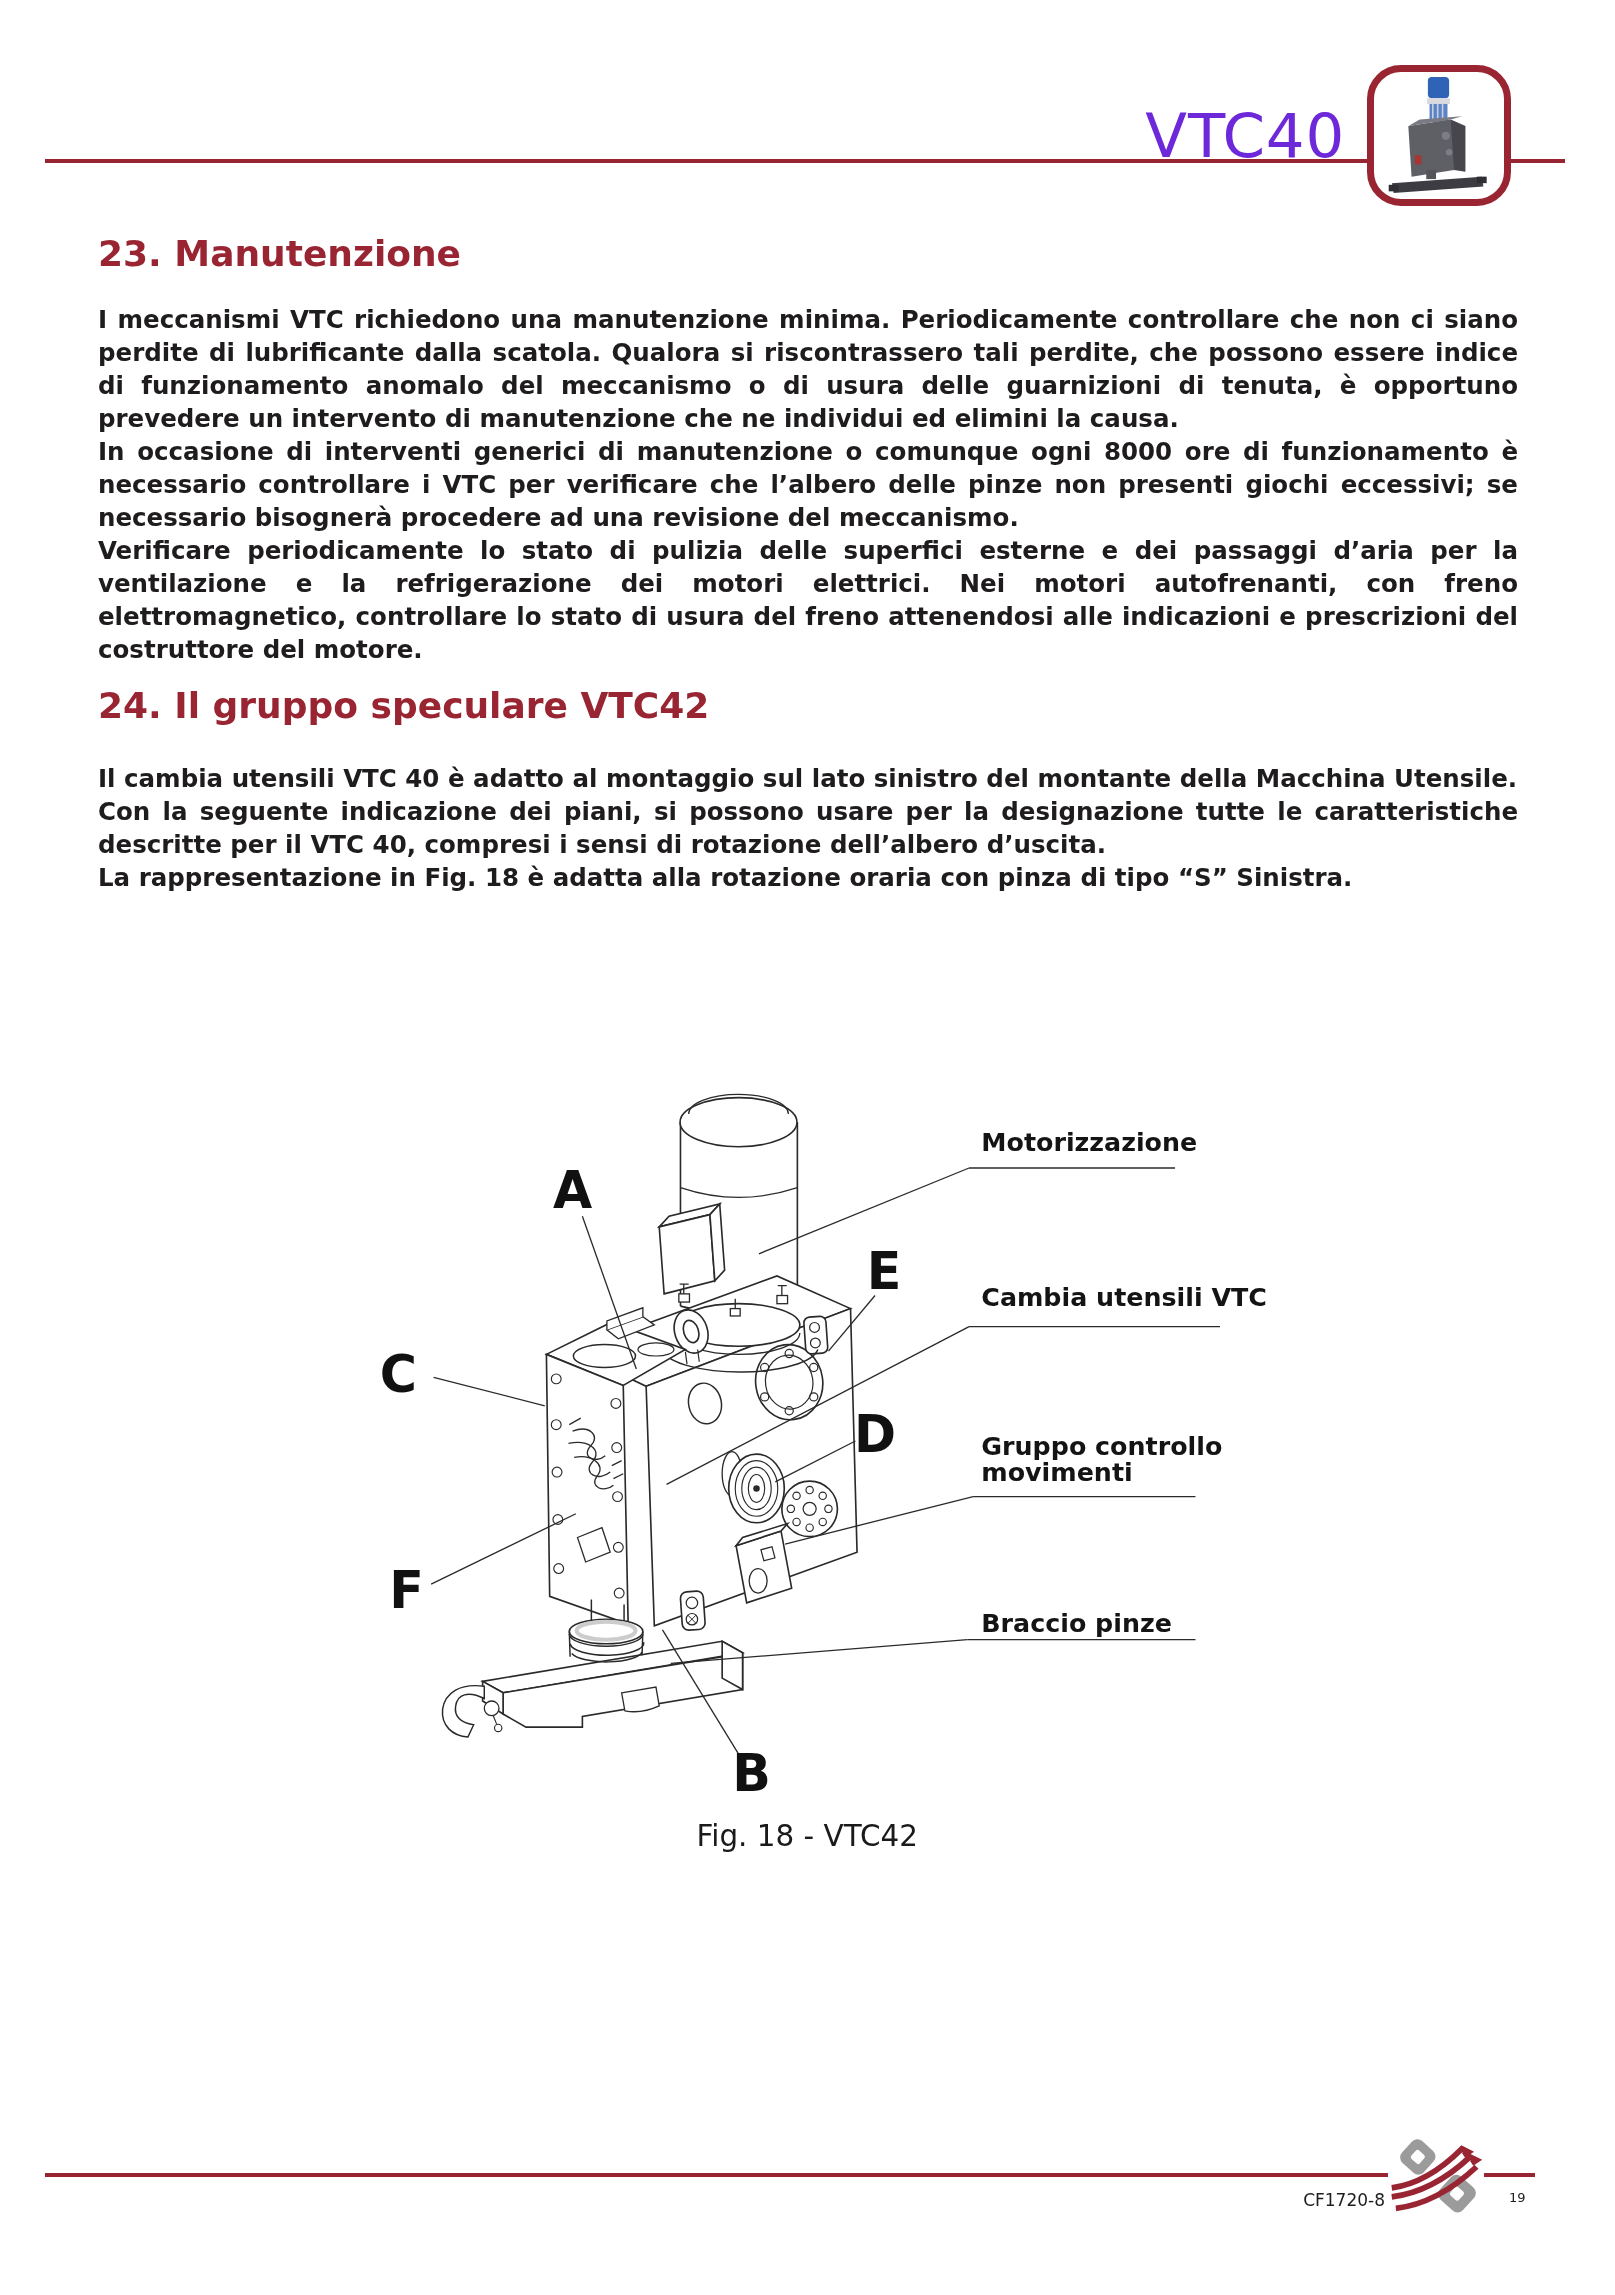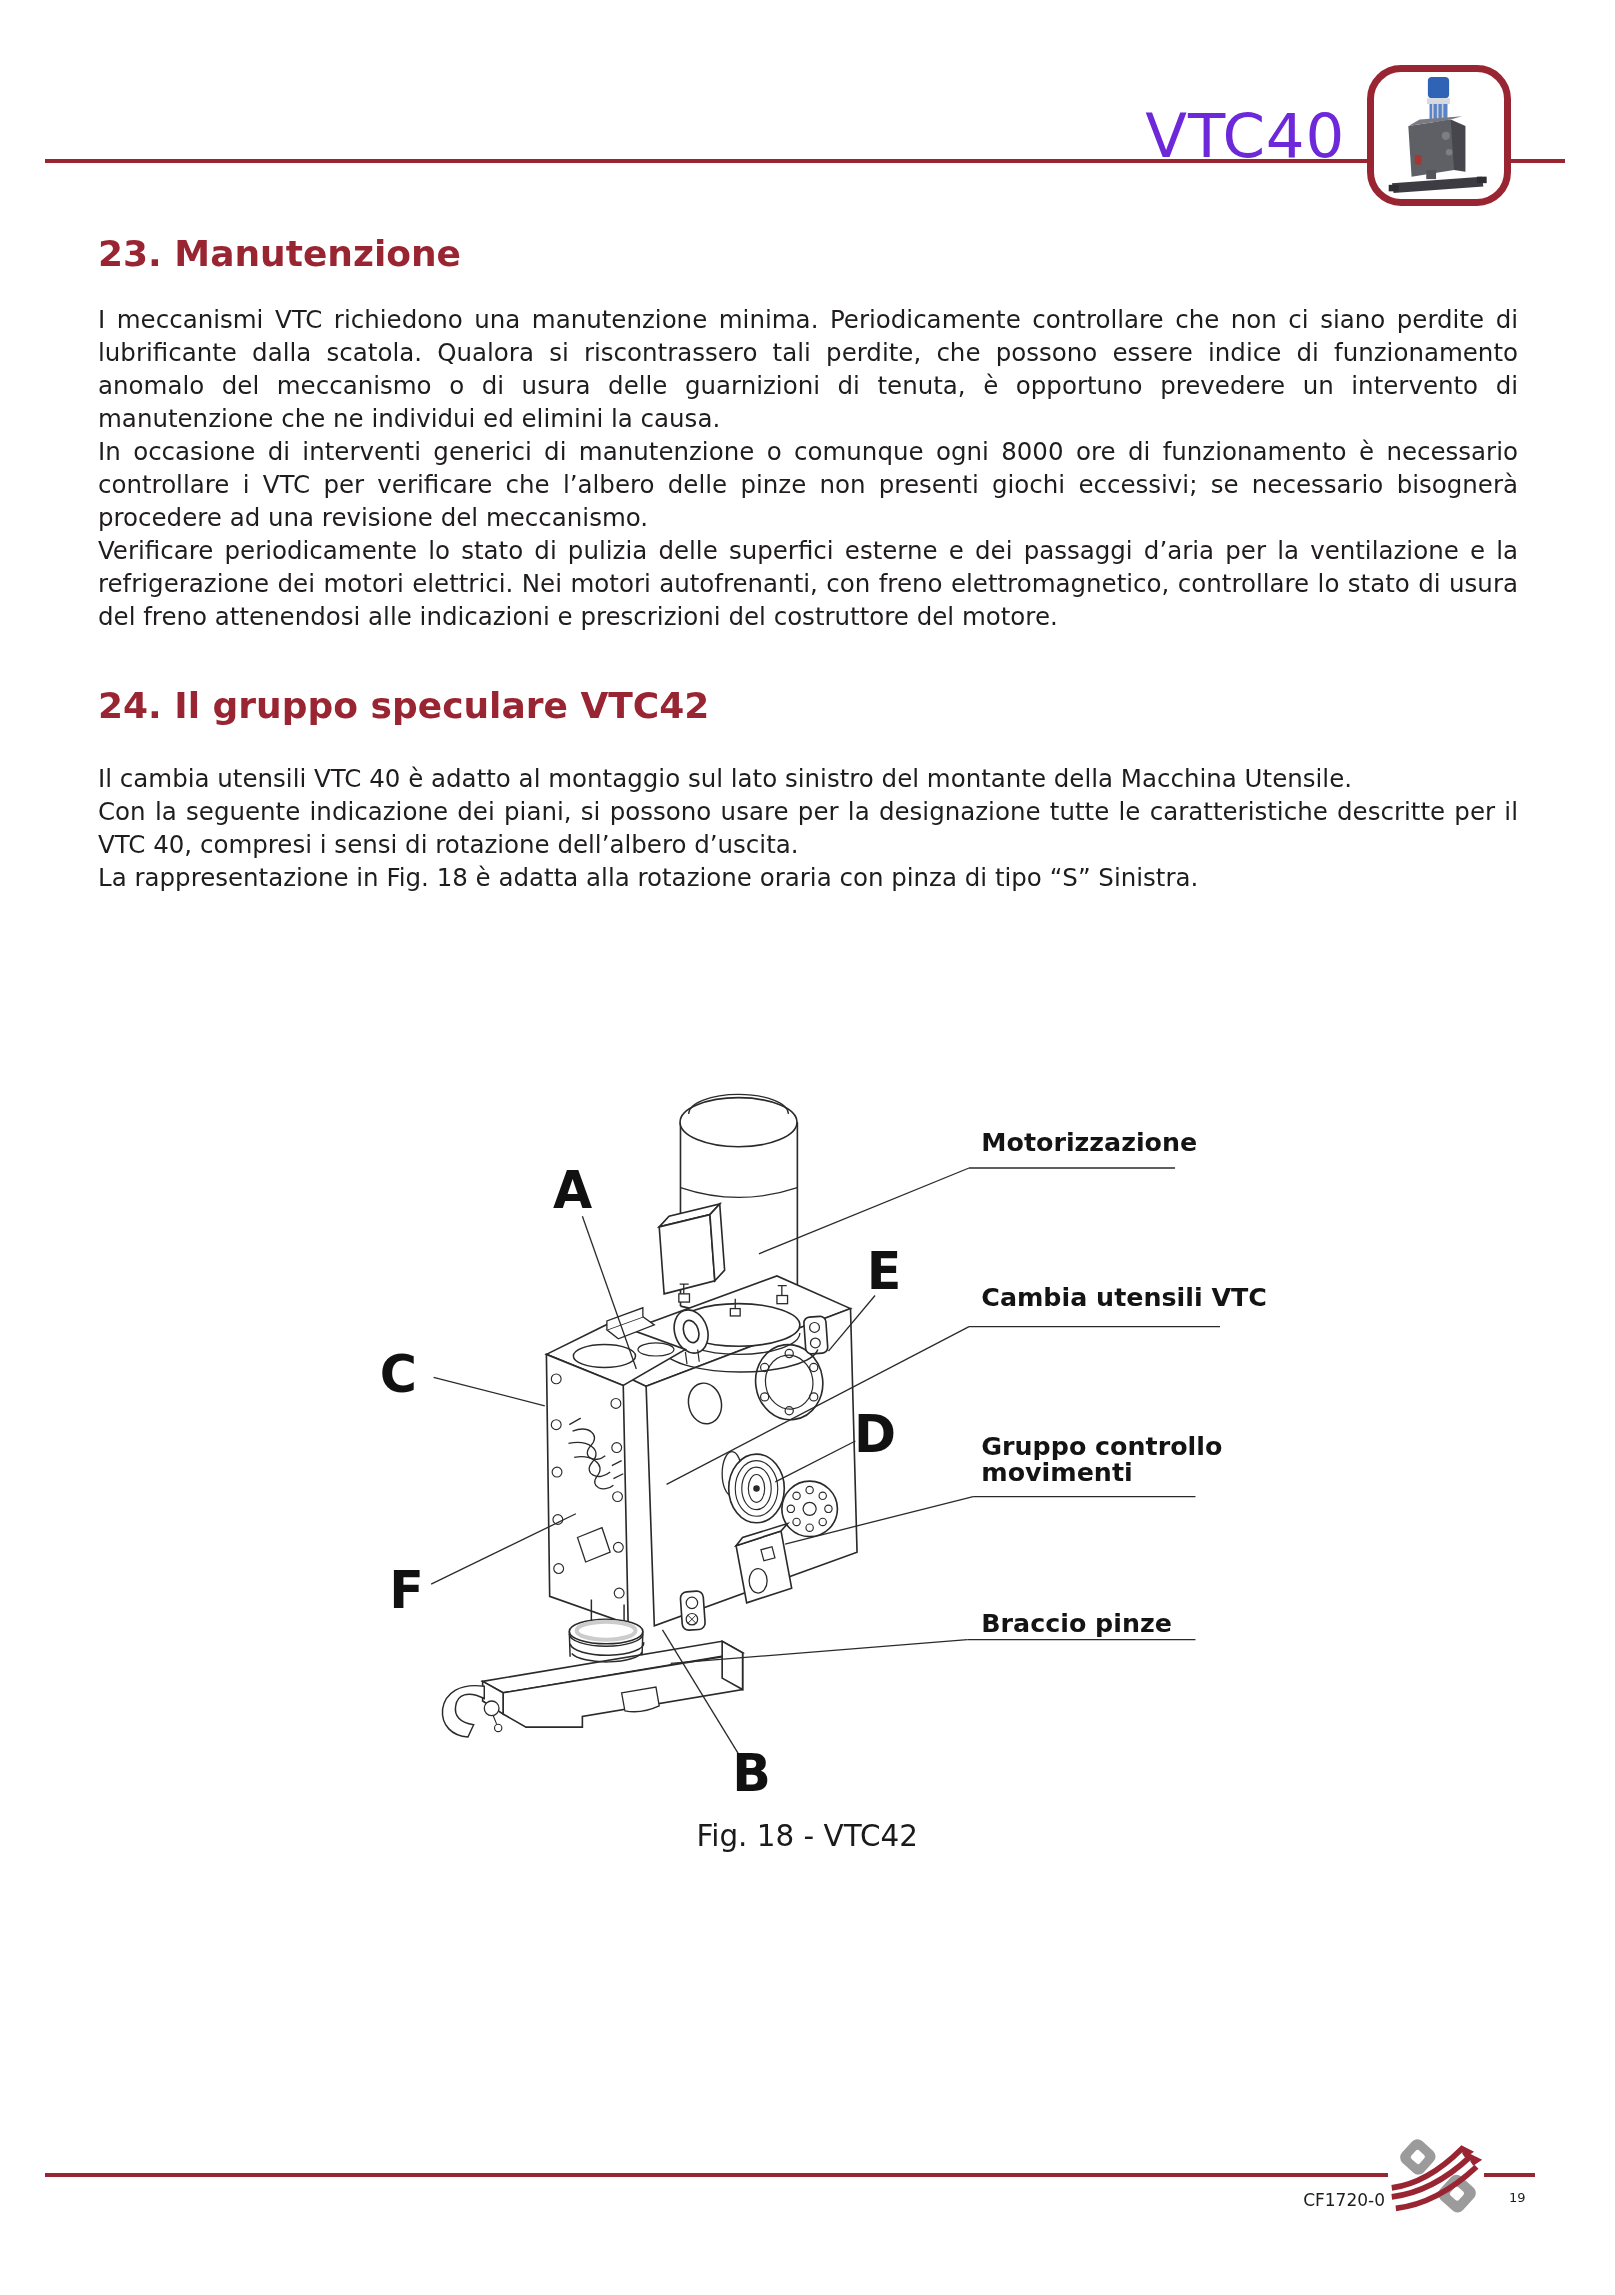--- a/index.html
+++ b/index.html
@@ -21,21 +21,21 @@
   
   .sec-heading{
     position:absolute;left:98px;font-size:36px;font-weight:bold;color:#9a2532;
     line-height:1.1;
   }
   
   .body-block{
     position:absolute;left:98px;width:1420px;font-size:24.5px;line-height:33px;
     color:#1f1c1d;
   }
-  .body-block p{margin:0;text-align:justify;}
+  .body-block p{margin:0;text-align:justify;font-weight:bold;}
   
   svg text{font-family:"DejaVu Sans",sans-serif;}
   .marker{font-size:62px;font-weight:bold;fill:#111111;}
   .callout{font-size:31px;font-weight:bold;fill:#141414;}
   .fig-caption{font-size:36px;fill:#1a1a1a;}
   
   .footer-code{position:absolute;left:1227px;width:158px;top:2190px;font-size:17px;text-align:right;}
   .footer-page{position:absolute;left:1509px;top:2190px;font-size:13px;}
 </style>
 </head>
@@ -242,21 +242,21 @@
     <text class="callout" x="1200" y="1779">Gruppo controllo</text>
     <text class="callout" x="1200" y="1811">movimenti</text>
     <text class="callout" x="1200" y="1996">Braccio pinze</text>
   </g>
 
   <text class="fig-caption" x="987" y="2258" text-anchor="middle" stroke="none">Fig. 18 - VTC42</text>
 </svg>
 
 <div class="rule" style="left:45px;top:2173px;width:1343px;"></div>
 <div class="rule" style="left:1484px;top:2173px;width:51px;"></div>
-<div class="footer-code">CF1720-0</div>
+<div class="footer-code">CF1720-8</div>
 
 <div class="abs" style="left:1390px;top:2139px;">
   <svg width="94" height="75" viewBox="0 0 115 92">
     <g>
       <rect x="16" y="4" width="36" height="36" rx="9" fill="#9b9b9b" transform="rotate(42 34 22)"></rect>
       <rect x="27" y="15" width="14" height="14" rx="3" fill="#ffffff" transform="rotate(42 34 22)"></rect>
       <rect x="63" y="48" width="38" height="38" rx="9" fill="#9b9b9b" transform="rotate(42 82 67)"></rect>
       <rect x="75" y="60" width="14" height="14" rx="3" fill="#ffffff" transform="rotate(42 82 67)"></rect>
     </g>
     <g fill="none" stroke="#9a2532" stroke-width="7">

